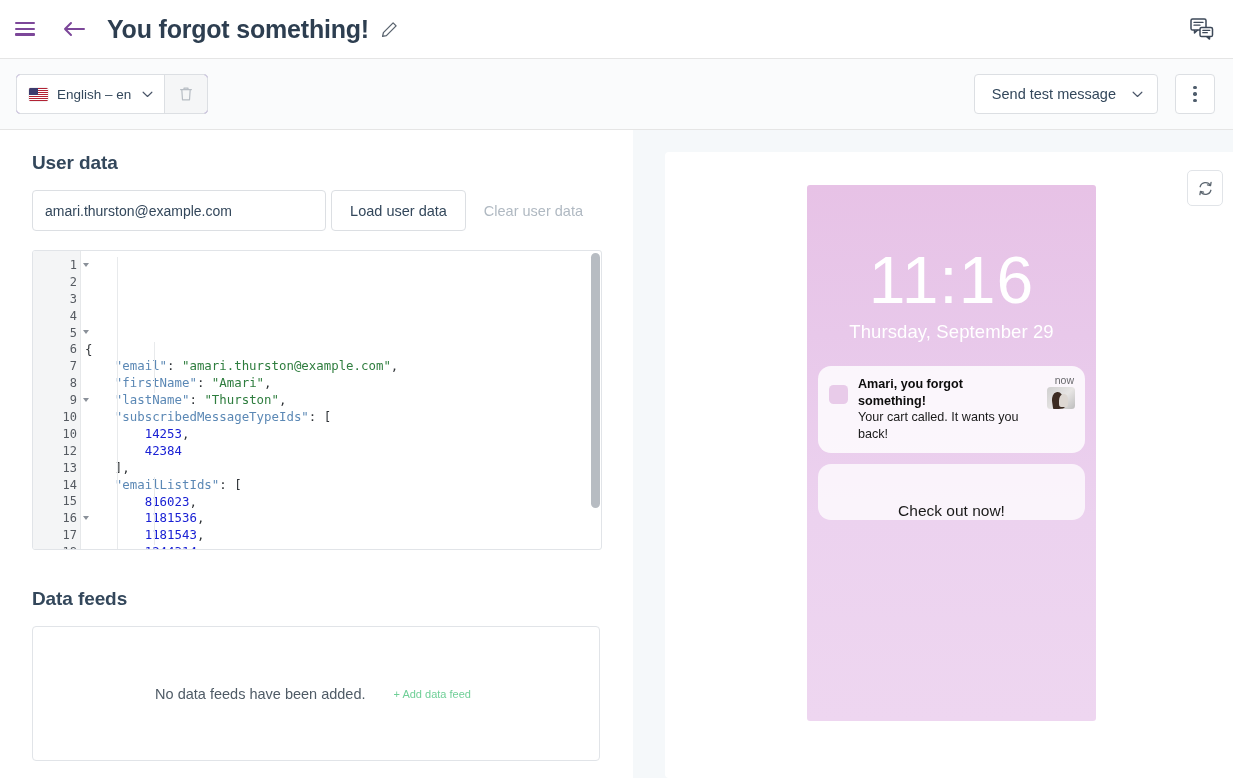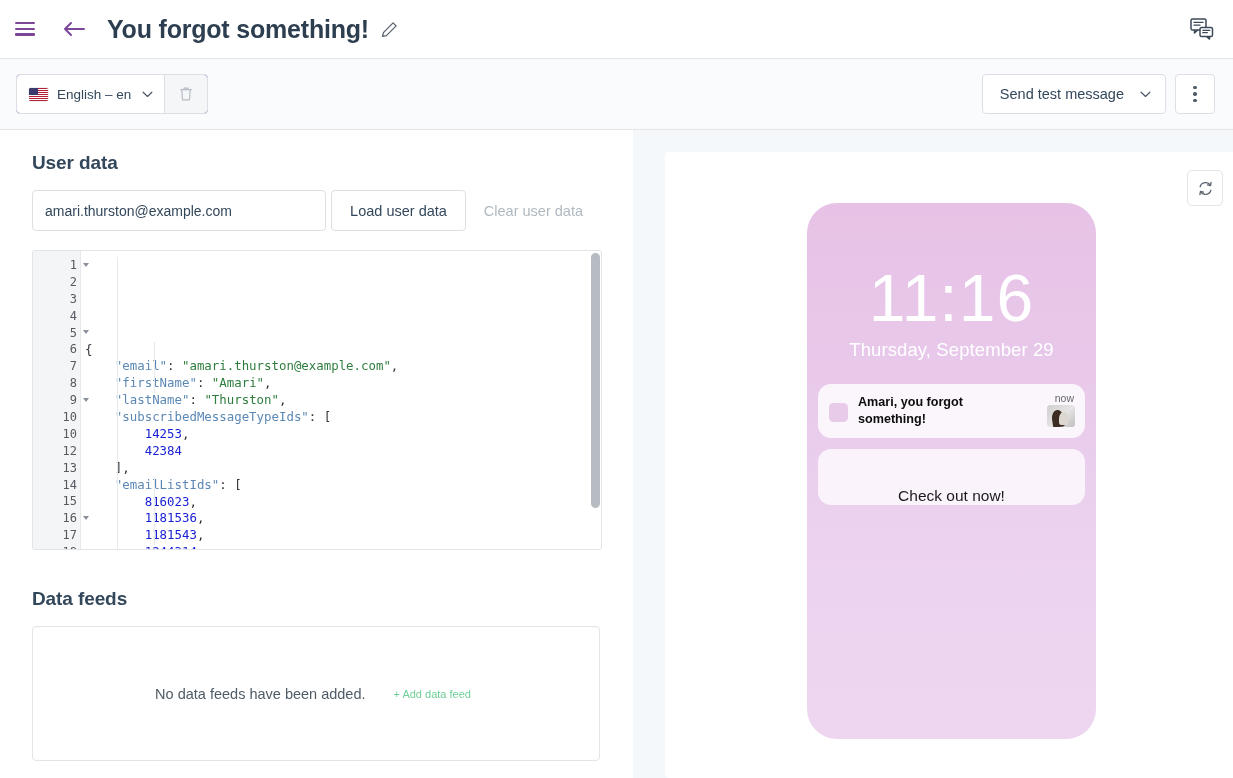--- a/index.html
+++ b/index.html
@@ -99,21 +99,21 @@
   .chev { width: 11px; height: 7px; margin-left: 2px; flex: none; }
   .trash-btn {
     width: 43px;
     background: #f5f6f7;
     border: none;
     border-left: 1px solid #dcdfe3;
     display: flex; align-items: center; justify-content: center;
     cursor: pointer;
   }
 
-  .subbar-right { margin-left: auto; margin-right: 18px; display: flex; gap: 9px; }
+  .subbar-right { margin-left: auto; margin-right: 18px; display: flex; gap: 17px; }
   .send-btn {
     height: 40px;
     padding: 0 14px 0 17px;
     background: #ffffff;
     border: 1px solid #dcdfe3;
     border-radius: 4px;
     font-size: 14.5px;
     color: #33475b;
     display: flex; align-items: center; gap: 14px;
     cursor: pointer;
@@ -295,23 +295,23 @@
     right: 14px; top: 18px;
     width: 36px; height: 36px;
     background: #ffffff;
     border: 1px solid #e1e4e8;
     border-radius: 5px;
     display: flex; align-items: center; justify-content: center;
     cursor: pointer;
   }
   .phone {
     position: absolute;
-    left: 142px; top: 51px;
+    left: 142px; top: 33px;
     width: 289px; height: 536px;
-    border-radius: 30px;
+    border-radius: 3px;
     background: linear-gradient(180deg, #e7c2e6 0%, #e8c8ea 28%, #ecd2ef 62%, #eed6f0 100%);
     overflow: hidden;
   }
   .lock-time {
     margin-top: 62px;
     text-align: center;
     font-size: 66px;
     font-weight: 300;
     color: #ffffff;
     letter-spacing: 1px;
@@ -518,20 +518,21 @@
       </button>
 
       <div class="phone">
         <div class="lock-time">11:16</div>
         <div class="lock-date">Thursday, September 29</div>
 
         <div class="notif">
           <div class="notif-app-icon"></div>
           <div class="notif-body">
             <div class="notif-title">Amari, you forgot something!</div>
+            <div class="notif-text">Your cart called. It wants you back!</div>
           </div>
           <div class="notif-now">now</div>
           <div class="notif-thumb">
             <span class="shape"></span>
             <span class="shape2"></span>
           </div>
         </div>
 
         <div class="cta">
           <span>Check out now!</span>

